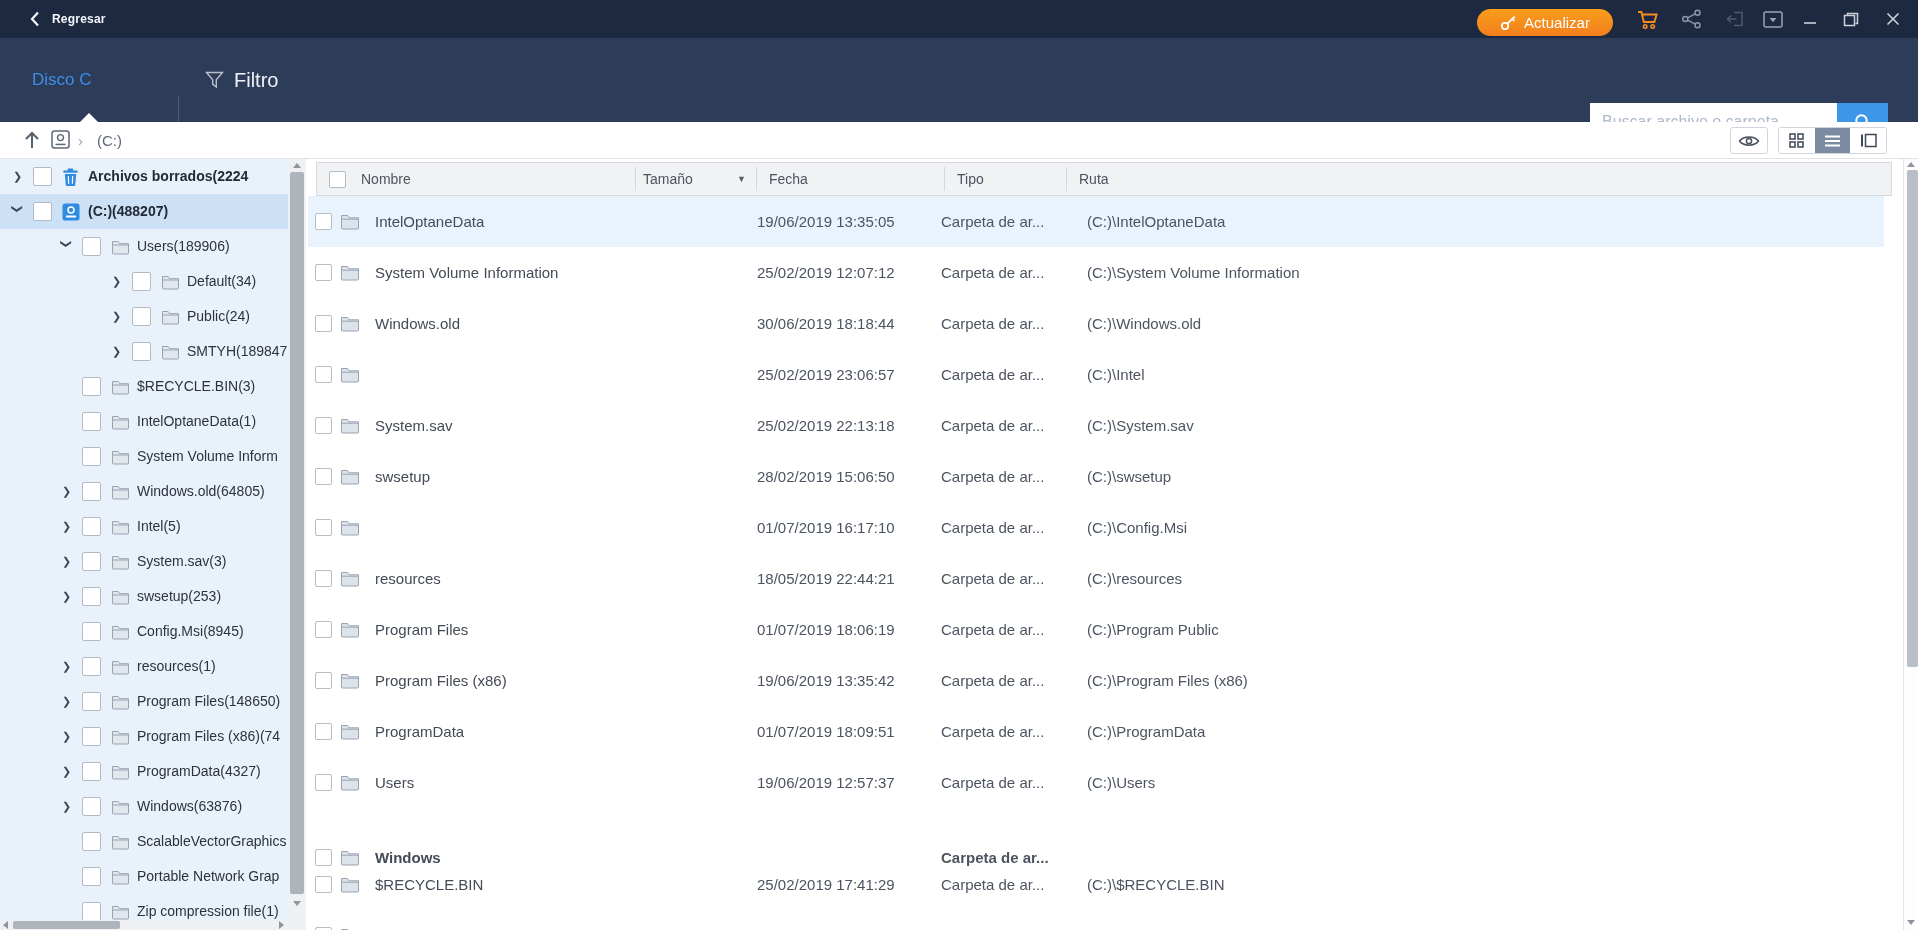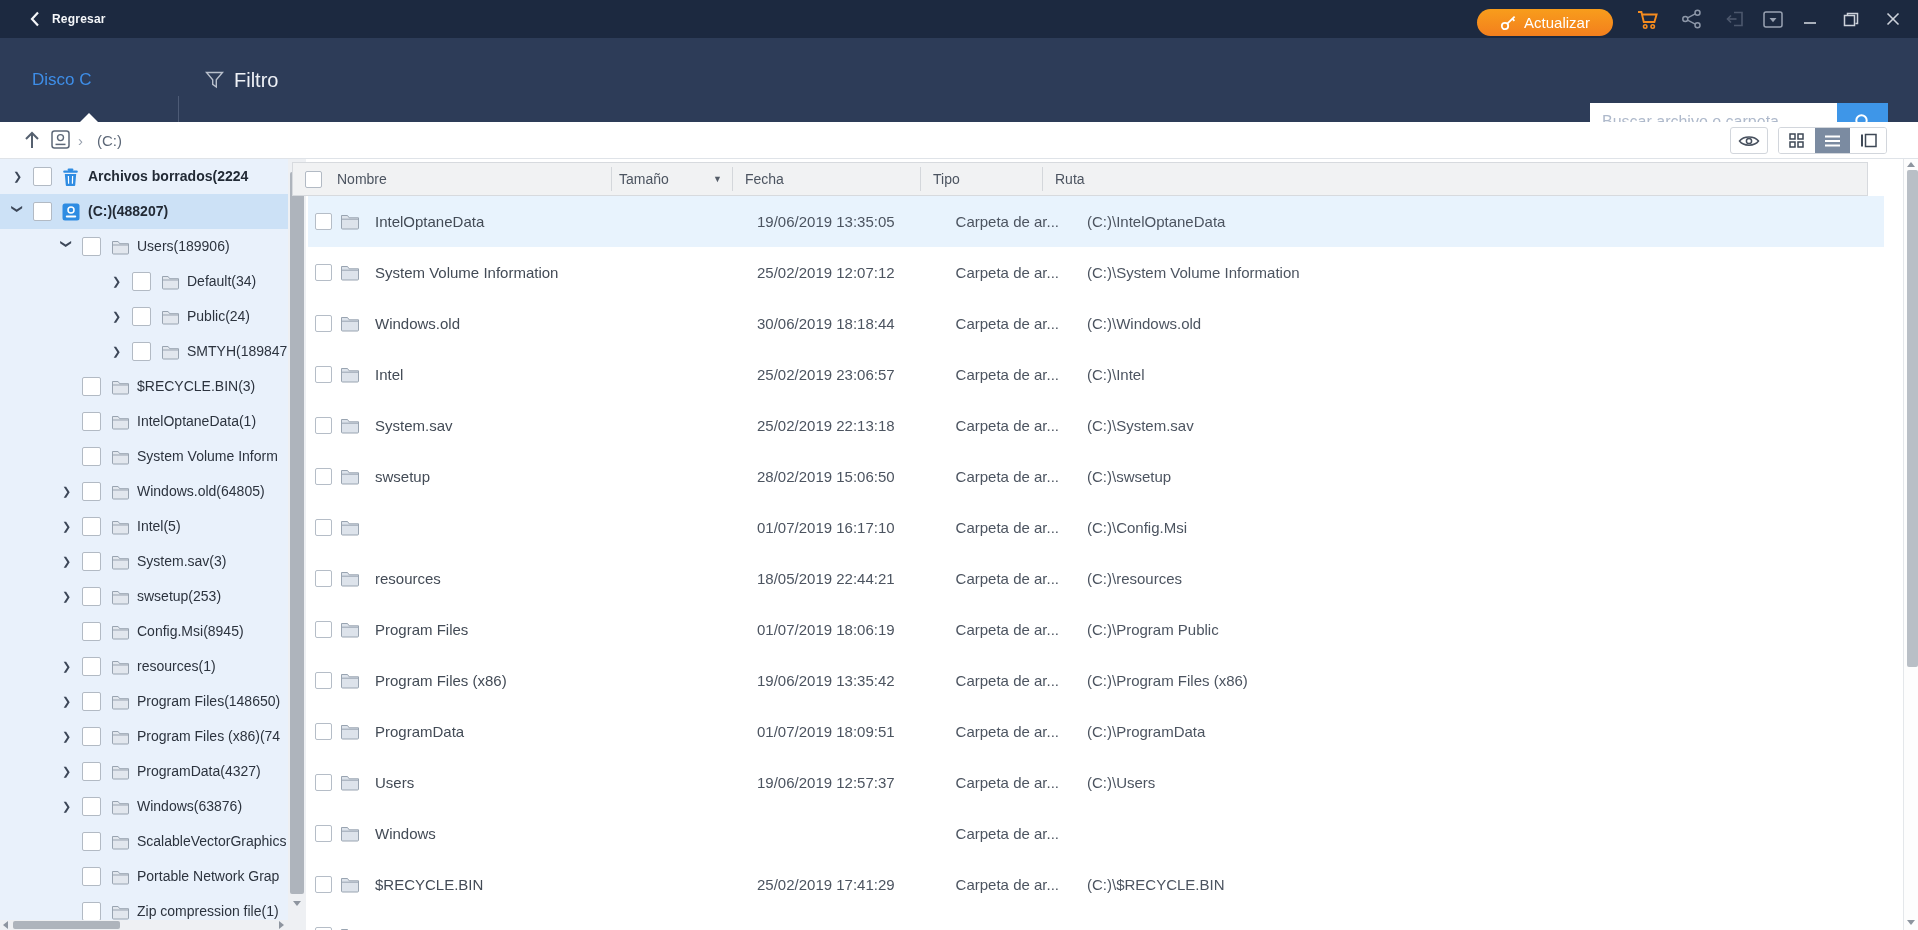--- a/index.html
+++ b/index.html
@@ -64,35 +64,35 @@
   #side-vscroll { left:288px; top:159px; width:18px; height:771px; background:#eef0f3; }
   #side-vthumb { left:2px; top:13px; width:14px; height:722px; background:#aeb4bc; border-radius:2px; }
   #side-hscroll { left:0px; top:920px; width:288px; height:10px; background:#eef0f3; }
   #side-hthumb { left:13px; top:1px; width:107px; height:8px; background:#aeb4bc; border-radius:2px; }
   .tri-up    { width:0; height:0; border-left:4px solid transparent; border-right:4px solid transparent; border-bottom:5px solid #8e959f; }
   .tri-down  { width:0; height:0; border-left:4px solid transparent; border-right:4px solid transparent; border-top:5px solid #8e959f; }
   .tri-left  { width:0; height:0; border-top:4px solid transparent; border-bottom:4px solid transparent; border-right:5px solid #8e959f; }
   .tri-right { width:0; height:0; border-top:4px solid transparent; border-bottom:4px solid transparent; border-left:5px solid #8e959f; }
 
   
-  #table-header { left:292px; top:162px; width:1576px; height:34px; background:#f1f2f3; border:1px solid #d7dade; }
+  #table-header { left:316px; top:162px; width:1576px; height:34px; background:#f1f2f3; border:1px solid #d7dade; }
   #table-header .htxt { position:absolute; top:0; height:32px; line-height:32px; font-size:14px; color:#4c5460; white-space:nowrap; }
   .hdiv { position:absolute; top:4px; width:1px; height:24px; background:#d4d7db; }
   #hdr-cb { position:absolute; left:12px; top:8px; width:17px; height:17px; background:#fff; border:1px solid #b2bac4; border-radius:2px; }
   #sort-arrow { position:absolute; left:420px; top:0; height:32px; line-height:32px; font-size:9px; color:#555d68; }
 
   #rows { left:308px; top:196px; width:1576px; height:734px; overflow:hidden; }
   .frow { position:absolute; left:0; width:1576px; height:51px; cursor:pointer; }
   .frow.hl { background:#e8f3fd; }
   .frow .cb { position:absolute; left:7px; top:17px; width:17px; height:17px; background:#fff; border:1px solid #b5bdc7; border-radius:2px; }
   .frow .ic { position:absolute; left:32px; top:16px; }
   .frow .cell { position:absolute; top:0; height:51px; line-height:51px; font-size:15px; color:#4c5460; white-space:nowrap; overflow:hidden; }
   .frow .c-name { left:67px;  width:240px; color:#434b56; }
   .frow .c-date { left:449px; width:185px; }
-  .frow .c-type { left:633px; width:118px;text-align:right; }
+  .frow .c-type { left:633px; width:118px; }
   .frow .c-path { left:779px; width:780px; }
 
   
   #main-vscroll { left:1903px; top:159px; width:15px; height:771px; background:#fdfdfd; border-left:1px solid #e4e7ea; }
   #main-vthumb { left:3px; top:11px; width:11px; height:497px; background:#b9bfc6; border-radius:2px; }
 </style>
 </head>
 <body>
 
 <div id="titlebar" class="abs">
@@ -567,21 +567,20 @@
     <span class="cell c-path">(C:)\Windows.old</span>
   </div>
     <div class="frow" style="top: 153px;">
     <span class="cb"></span>
     <span class="ic">
       <svg width="20" height="18" viewBox="0 0 20 18">
         <path d="M1.5 3.5 h6 l1.7 2.3 h9.3 v10.2 a1 1 0 0 1 -1 1 h-15 a1 1 0 0 1 -1 -1 Z" fill="#dde3eb" stroke="#99a4b1" stroke-width="1"></path>
         <path d="M1.5 7.2 h17" stroke="#99a4b1" stroke-width="1"></path>
       </svg>
     </span>
-    <span class="cell c-name">Intel</span>
     <span class="cell c-date">25/02/2019 23:06:57</span>
     <span class="cell c-type">Carpeta de ar...</span>
     <span class="cell c-path">(C:)\Intel</span>
   </div>
     <div class="frow" style="top: 204px;">
     <span class="cb"></span>
     <span class="ic">
       <svg width="20" height="18" viewBox="0 0 20 18">
         <path d="M1.5 3.5 h6 l1.7 2.3 h9.3 v10.2 a1 1 0 0 1 -1 1 h-15 a1 1 0 0 1 -1 -1 Z" fill="#dde3eb" stroke="#99a4b1" stroke-width="1"></path>
         <path d="M1.5 7.2 h17" stroke="#99a4b1" stroke-width="1"></path>
@@ -675,21 +674,21 @@
       <svg width="20" height="18" viewBox="0 0 20 18">
         <path d="M1.5 3.5 h6 l1.7 2.3 h9.3 v10.2 a1 1 0 0 1 -1 1 h-15 a1 1 0 0 1 -1 -1 Z" fill="#dde3eb" stroke="#99a4b1" stroke-width="1"></path>
         <path d="M1.5 7.2 h17" stroke="#99a4b1" stroke-width="1"></path>
       </svg>
     </span>
     <span class="cell c-name">Users</span>
     <span class="cell c-date">19/06/2019 12:57:37</span>
     <span class="cell c-type">Carpeta de ar...</span>
     <span class="cell c-path">(C:)\Users</span>
   </div>
-    <div class="frow" style="top: 612px;">
+    <div class="frow" style="top: 636px; font-weight: bold;">
     <span class="cb"></span>
     <span class="ic">
       <svg width="20" height="18" viewBox="0 0 20 18">
         <path d="M1.5 3.5 h6 l1.7 2.3 h9.3 v10.2 a1 1 0 0 1 -1 1 h-15 a1 1 0 0 1 -1 -1 Z" fill="#dde3eb" stroke="#99a4b1" stroke-width="1"></path>
         <path d="M1.5 7.2 h17" stroke="#99a4b1" stroke-width="1"></path>
       </svg>
     </span>
     <span class="cell c-name">Windows</span>
     <span class="cell c-type">Carpeta de ar...</span>
   </div>

